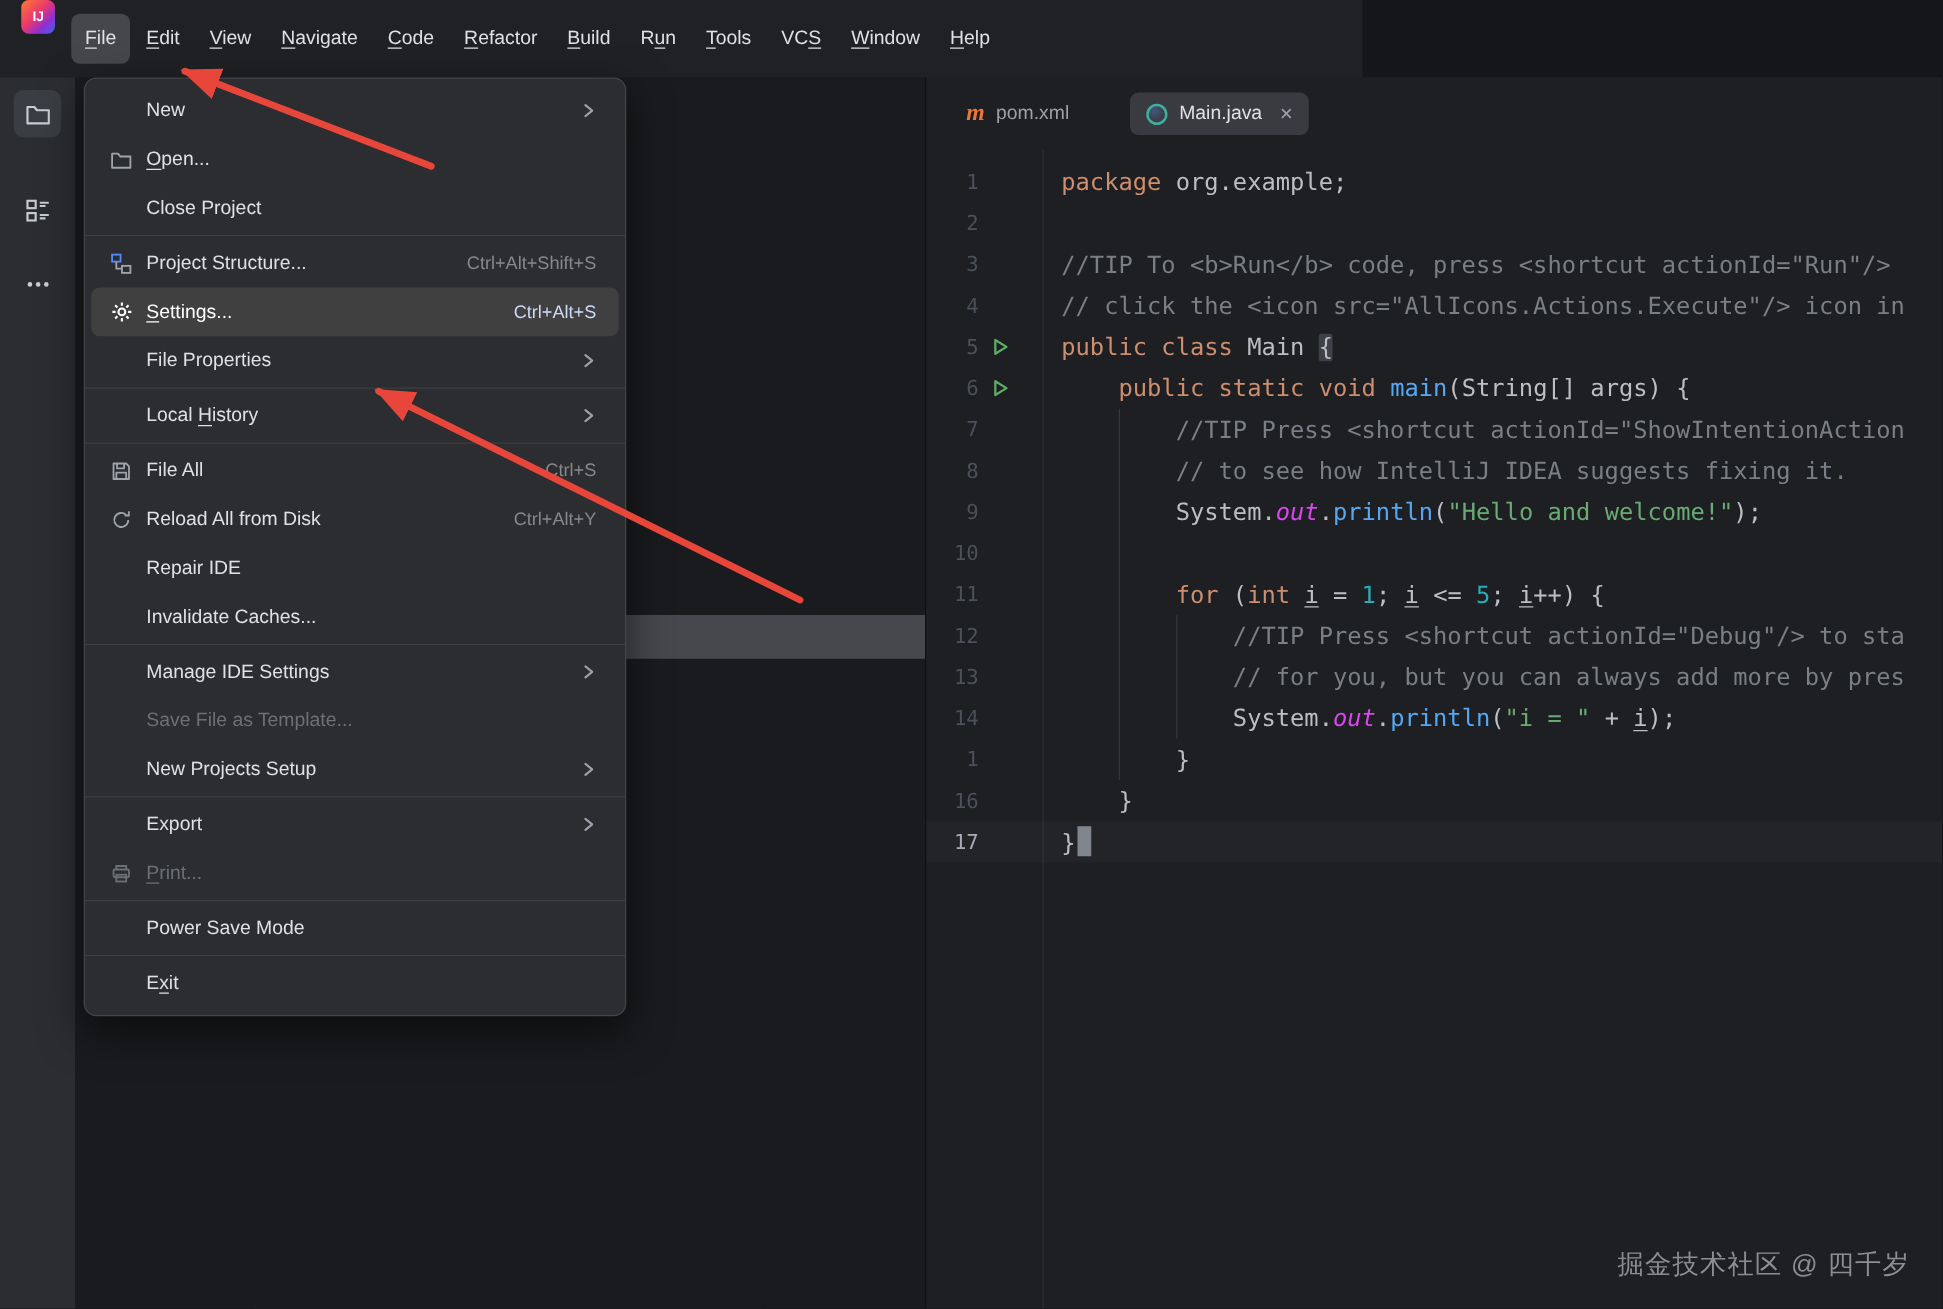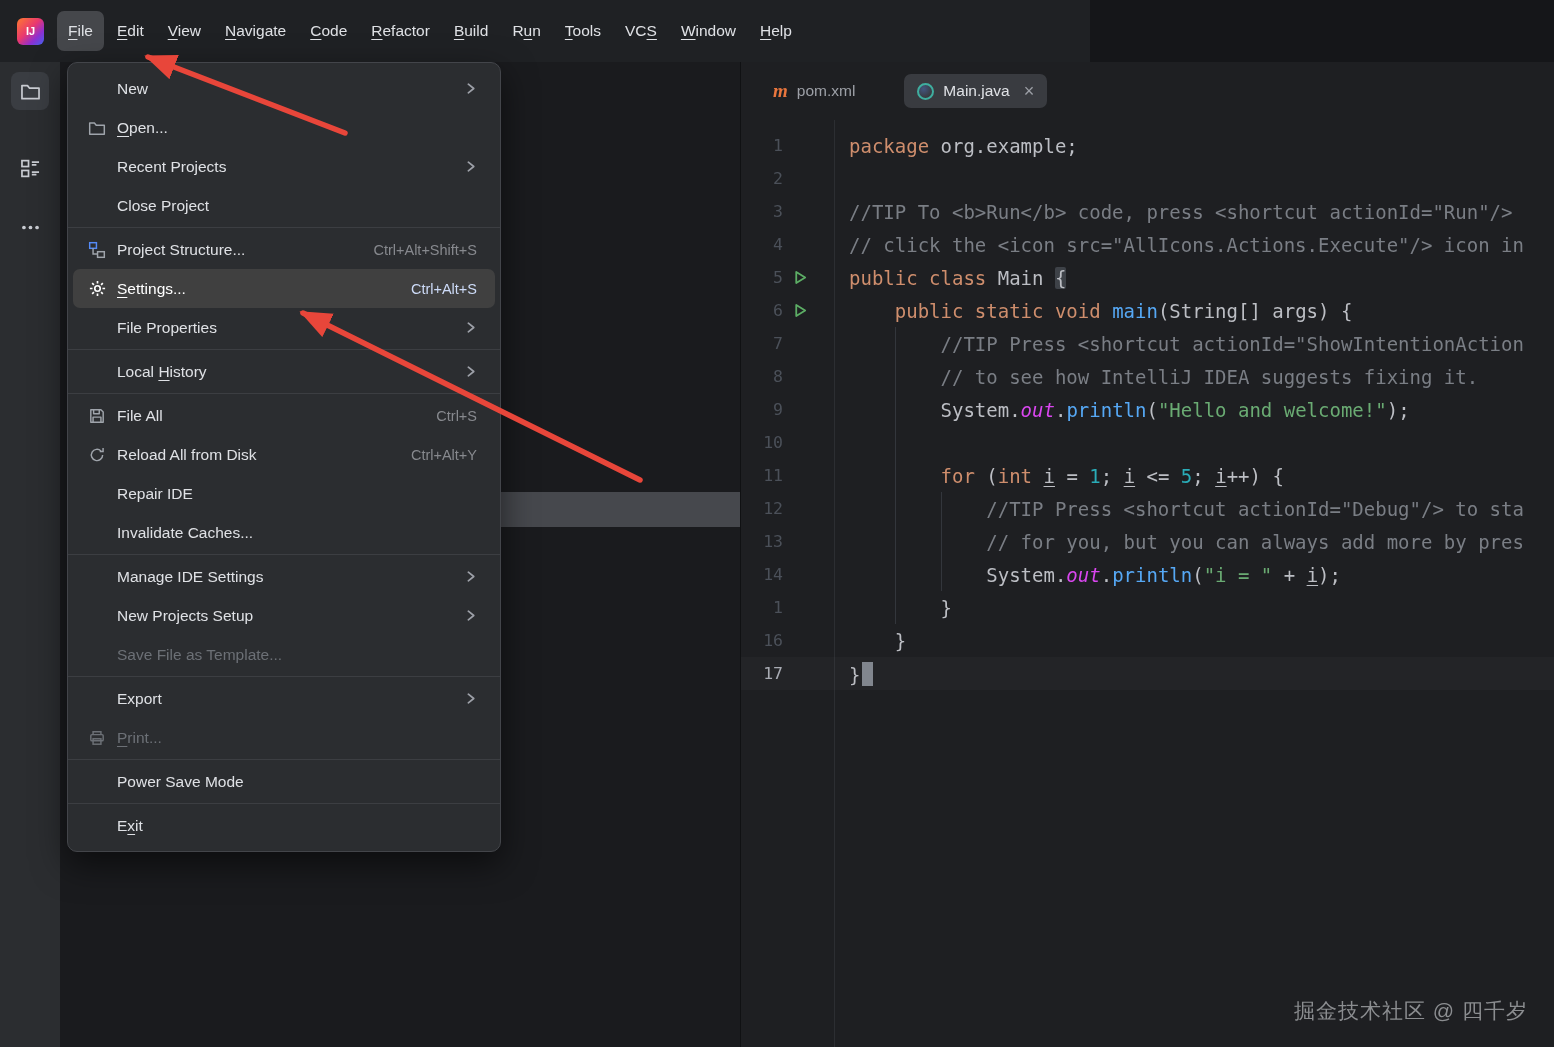--- a/index.html
+++ b/index.html
@@ -1,20 +1,20 @@
 <!DOCTYPE html>
 <html><head>
 <meta charset="utf-8">
 <style>
   html,body{margin:0;padding:0;background:#111214;}
   #app{position:relative;width:1554px;height:1047px;overflow:hidden;background:#1e1f22;
        font-family:"Liberation Sans",sans-serif;-webkit-font-smoothing:antialiased;}
 
   
-  .titlebar{position:absolute;left:0;top:0;width:100%;height:62px;background:#1f2124;display:flex;align-items:center;}
+  .titlebar{position:absolute;left:0;top:0;width:100%;height:62px;background:#1f2124;display:flex;}
   .titlebar-dark{position:absolute;left:1090px;top:0;right:0;height:62px;background:#151619;}
   .logo{width:27px;height:27px;border-radius:6px;margin-left:17px;flex:none;
         background:linear-gradient(135deg,#ff7a2f 0%,#e9386f 45%,#8f2fd0 72%,#3e63f0 100%);
         display:flex;align-items:center;justify-content:center;font-weight:bold;font-size:11px;color:#fff;position:relative;z-index:6;}
   .menubar{display:flex;align-items:center;height:100%;margin-left:13px;gap:2px;position:relative;z-index:6;}
   .menu-btn{padding:0 11px;height:40px;line-height:40px;border-radius:7px;color:#dfe1e5;font-size:15.5px;cursor:default;}
   .menu-btn.active{background:#45474b;}
   .menu-btn u,.mi-label u{text-decoration-thickness:1px;text-underline-offset:3px;}
 
   
@@ -258,30 +258,20 @@
         <span class="mi-icon">
           <svg width="18" height="18" viewBox="0 0 16 16" fill="none" stroke="#9fa4ab" stroke-width="1.3" stroke-linejoin="round">
             <path d="M1.5 3.5h4.2l1.6 2h7.2v8h-13z"></path>
           </svg>
         </span>
         <span class="mi-label"><u>O</u>pen...</span>
         <span class="mi-spacer"></span>
       </div>
       <div class="menu-item">
         <span class="mi-icon"></span>
-        <span class="mi-label">Recent Projects</span>
-        <span class="mi-spacer"></span>
-        <span class="mi-chev">
-          <svg width="13" height="13" viewBox="0 0 12 12" fill="none" stroke="#9da0a8" stroke-width="1.6" stroke-linecap="round" stroke-linejoin="round">
-            <path d="M4 2l5 4-5 4"></path>
-          </svg>
-        </span>
-      </div>
-      <div class="menu-item">
-        <span class="mi-icon"></span>
         <span class="mi-label">Close Project</span>
         <span class="mi-spacer"></span>
       </div>
       <div class="menu-sep"></div>
       <div class="menu-item">
         <span class="mi-icon">
           <svg width="18" height="18" viewBox="0 0 16 16" fill="none" stroke="#9fa4ab" stroke-width="1.3">
             <rect x="1.5" y="1.5" width="6" height="5" stroke="#548af7"></rect>
             <rect x="8.5" y="9.5" width="6" height="5"></rect>
             <path d="M4.5 6.5v5h4"></path>
@@ -360,34 +350,34 @@
       <div class="menu-item">
         <span class="mi-icon"></span>
         <span class="mi-label">Manage IDE Settings</span>
         <span class="mi-spacer"></span>
         <span class="mi-chev">
           <svg width="13" height="13" viewBox="0 0 12 12" fill="none" stroke="#9da0a8" stroke-width="1.6" stroke-linecap="round" stroke-linejoin="round">
             <path d="M4 2l5 4-5 4"></path>
           </svg>
         </span>
       </div>
+      <div class="menu-item disabled">
+        <span class="mi-icon"></span>
+        <span class="mi-label">Save File as Template...</span>
+        <span class="mi-spacer"></span>
+      </div>
       <div class="menu-item">
         <span class="mi-icon"></span>
         <span class="mi-label">New Projects Setup</span>
         <span class="mi-spacer"></span>
         <span class="mi-chev">
           <svg width="13" height="13" viewBox="0 0 12 12" fill="none" stroke="#9da0a8" stroke-width="1.6" stroke-linecap="round" stroke-linejoin="round">
             <path d="M4 2l5 4-5 4"></path>
           </svg>
         </span>
-      </div>
-      <div class="menu-item disabled">
-        <span class="mi-icon"></span>
-        <span class="mi-label">Save File as Template...</span>
-        <span class="mi-spacer"></span>
       </div>
       <div class="menu-sep"></div>
       <div class="menu-item">
         <span class="mi-icon"></span>
         <span class="mi-label">Export</span>
         <span class="mi-spacer"></span>
         <span class="mi-chev">
           <svg width="13" height="13" viewBox="0 0 12 12" fill="none" stroke="#9da0a8" stroke-width="1.6" stroke-linecap="round" stroke-linejoin="round">
             <path d="M4 2l5 4-5 4"></path>
           </svg>

